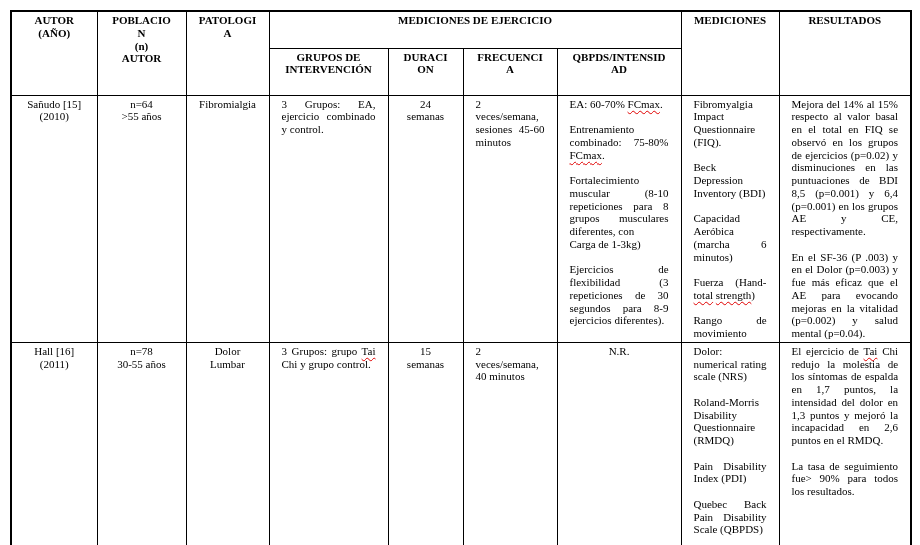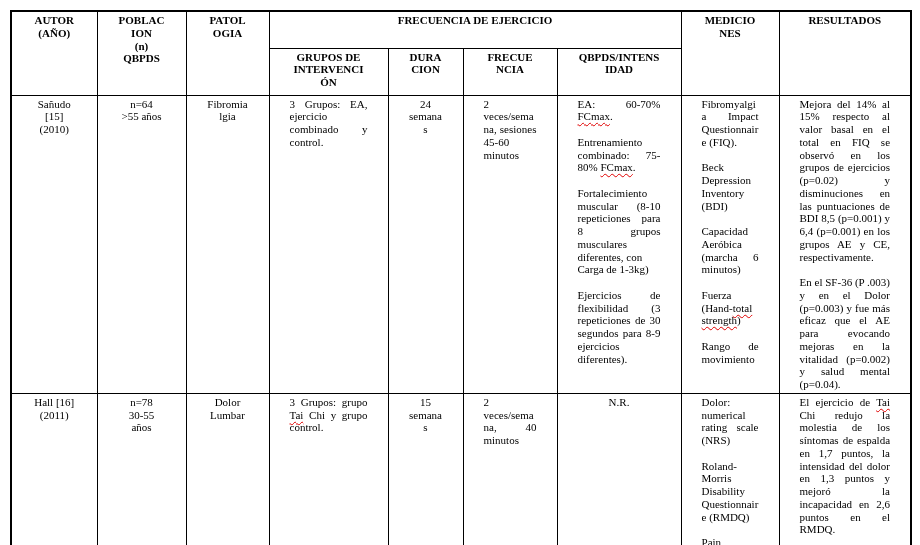--- a/index.html
+++ b/index.html
@@ -27,21 +27,21 @@
     table-layout: fixed;
     border: 2px solid #000000;
   }
   table.studies th, table.studies td {
     border: 1px solid #000000;
     overflow: hidden;
     vertical-align: top;
     font-size: 11px;
     line-height: 1.16;
     white-space: pre-line;
-    padding: 2px 20px;
+    padding: 2px 12px;
     word-wrap: break-word;
   }
   table.studies th {
     font-weight: bold;
     text-align: center;
   }
   th.hspan { padding-top: 9px; }
   th.hwide { padding-top: 18px; }
   th.proto { vertical-align: middle; padding-top: 0; }
   th.sub   { padding-top: 6px; }
@@ -71,23 +71,23 @@
       <col style="width:124px">
         <col style="width:98px">
         <col style="width:132px">
     </colgroup>
     <tbody>
         <tr style="height:37px">
       <th rowspan="2" class="hspan">AUTOR
 (AÑO)</th>
       <th rowspan="2" class="hspan">POBLACION
 (n)
-QBPDS</th>
+AUTOR</th>
       <th rowspan="2" class="hspan">PATOLOGIA</th>
-      <th colspan="4" class="proto">FRECUENCIA DE EJERCICIO</th>
+      <th colspan="4" class="proto">MEDICIONES DE EJERCICIO</th>
       <th rowspan="2" class="hwide">MEDICIONES</th>
       <th rowspan="2" class="hwide">RESULTADOS</th>
     </tr>
     <tr style="height:47px">
       <th class="sub">GRUPOS DE
 INTERVENCIÓN</th>
       <th class="sub">DURACION</th>
       <th class="sub">FRECUENCIA</th>
       <th class="sub">QBPDS/INTENSIDAD</th>
     </tr>

